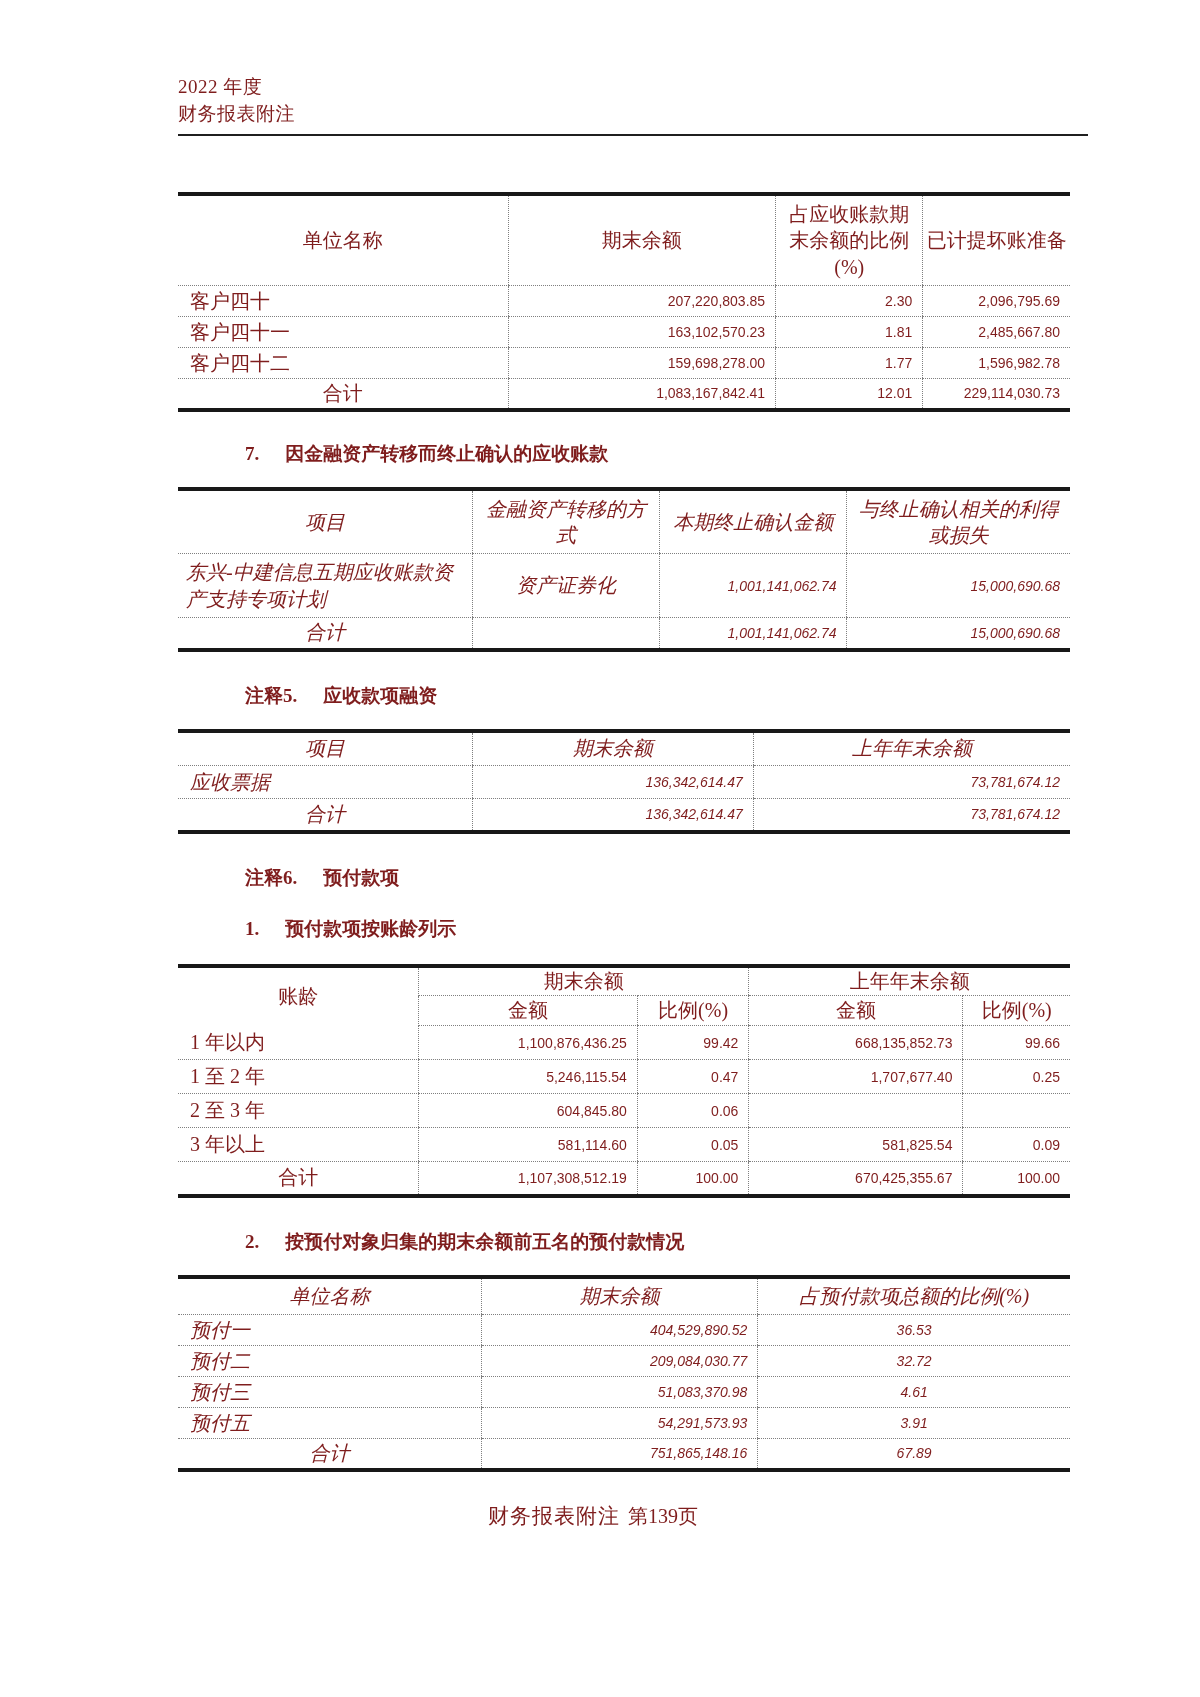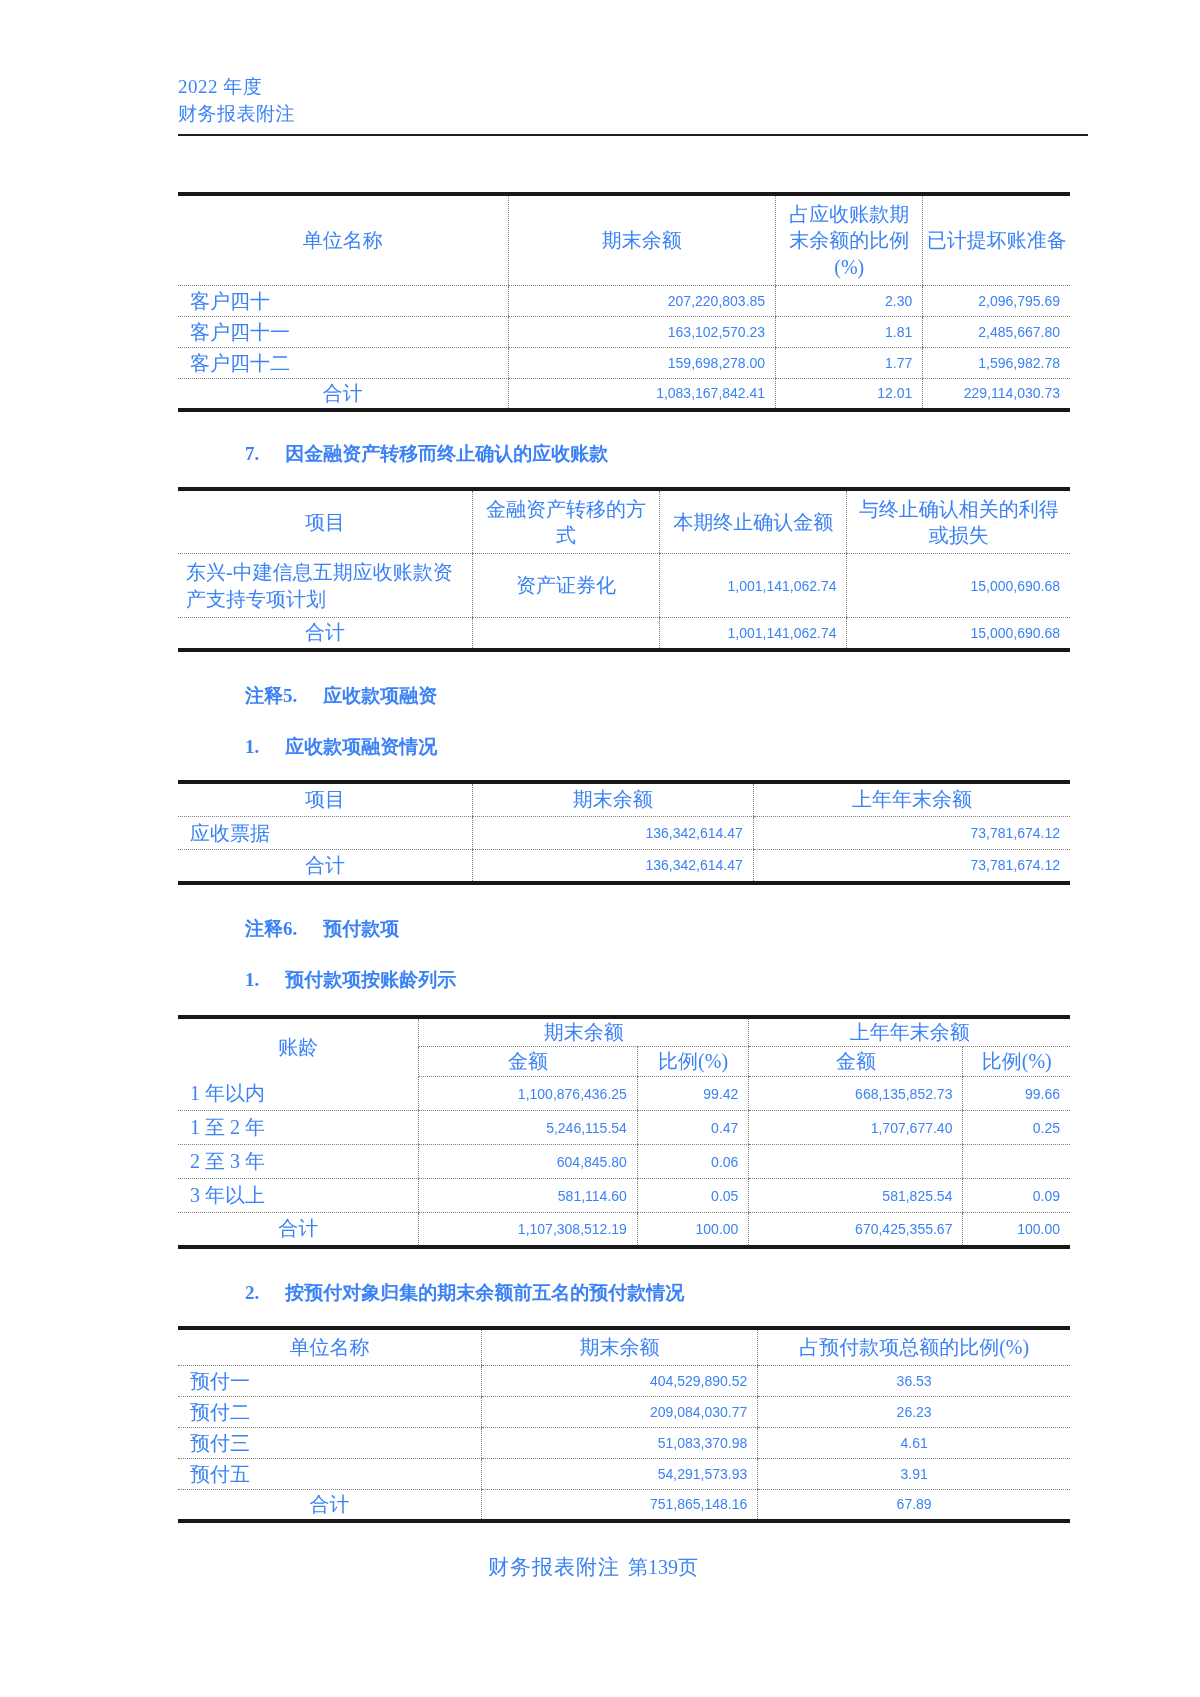--- a/index.html
+++ b/index.html
@@ -1,20 +1,20 @@
 <!DOCTYPE html>
 <html><head>
 <meta charset="utf-8">
 <style>
   * { margin: 0; padding: 0; box-sizing: border-box; }
   html, body { background: #e8e8e8; }
   .page {
     width: 1200px; height: 1697px;
     background: #ffffff;
-    color: #3b82f6;
+    color: #7f1d1d;
     font-family: "Liberation Serif", "DejaVu Serif", serif;
     position: relative;
     overflow: hidden;
     margin: 0 auto;
   }
   .content { padding: 73px 112px 0 178px; }
 
   
   .doc-header { font-size: 19px; line-height: 27px; letter-spacing: 0.5px; }
   .header-rule { border: 0; border-top: 2px solid #1f1f1f; margin-top: 7px; }
@@ -30,21 +30,21 @@
   
   table.tbl {
     width: 892px;
     border-collapse: collapse;
     table-layout: fixed;
     border-top: 4px solid #181818;
     border-bottom: 4px solid #181818;
     font-size: 20px;
   }
   .t1 { margin-top: 56px; }
-  .t2, .t3, .t5 { margin-top: 20px; }
+  .t2, .t3, .t5 { margin-top: 20px; font-style: italic; }
   .t4 { margin-top: 22px; }
 
   th { font-weight: normal; }
   th, td { vertical-align: middle; }
   thead tr:last-child th { border-bottom: 1px dotted #7f7f7f; }
   th.grp { border-bottom: 1px dotted #7f7f7f; }
   tbody tr:not(:last-child) td { border-bottom: 1px dotted #7f7f7f; }
   .vsep { border-left: 1px dotted #7f7f7f; }
 
   .c { text-align: center; }
@@ -156,23 +156,20 @@
           <td class="c vsep"></td>
           <td class="r num vsep">1,001,141,062.74</td>
           <td class="r num vsep">15,000,690.68</td>
         </tr>
       </tbody>
     </table>
 
     <div class="heading h-note">
       <span class="hnum">注释5.</span><span>应收款项融资</span>
     </div>
-    <div class="heading h-sub">
-      <span class="hnum">1.</span><span>应收款项融资情况</span>
-    </div>
 
     <table class="tbl t3">
       <colgroup>
         <col style="width:33%">
           <col style="width:31.5%">
           <col style="width:35.5%">
       </colgroup>
       <thead>
         <tr>
           <th class="c">项目</th>
@@ -280,21 +277,21 @@
       </thead>
       <tbody>
         <tr>
           <td class="l">预付一</td>
           <td class="r num vsep">404,529,890.52</td>
           <td class="c num vsep">36.53</td>
         </tr>
         <tr>
           <td class="l">预付二</td>
           <td class="r num vsep">209,084,030.77</td>
-          <td class="c num vsep">26.23</td>
+          <td class="c num vsep">32.72</td>
         </tr>
         <tr>
           <td class="l">预付三</td>
           <td class="r num vsep">51,083,370.98</td>
           <td class="c num vsep">4.61</td>
         </tr>
         <tr>
           <td class="l">预付五</td>
           <td class="r num vsep">54,291,573.93</td>
           <td class="c num vsep">3.91</td>

